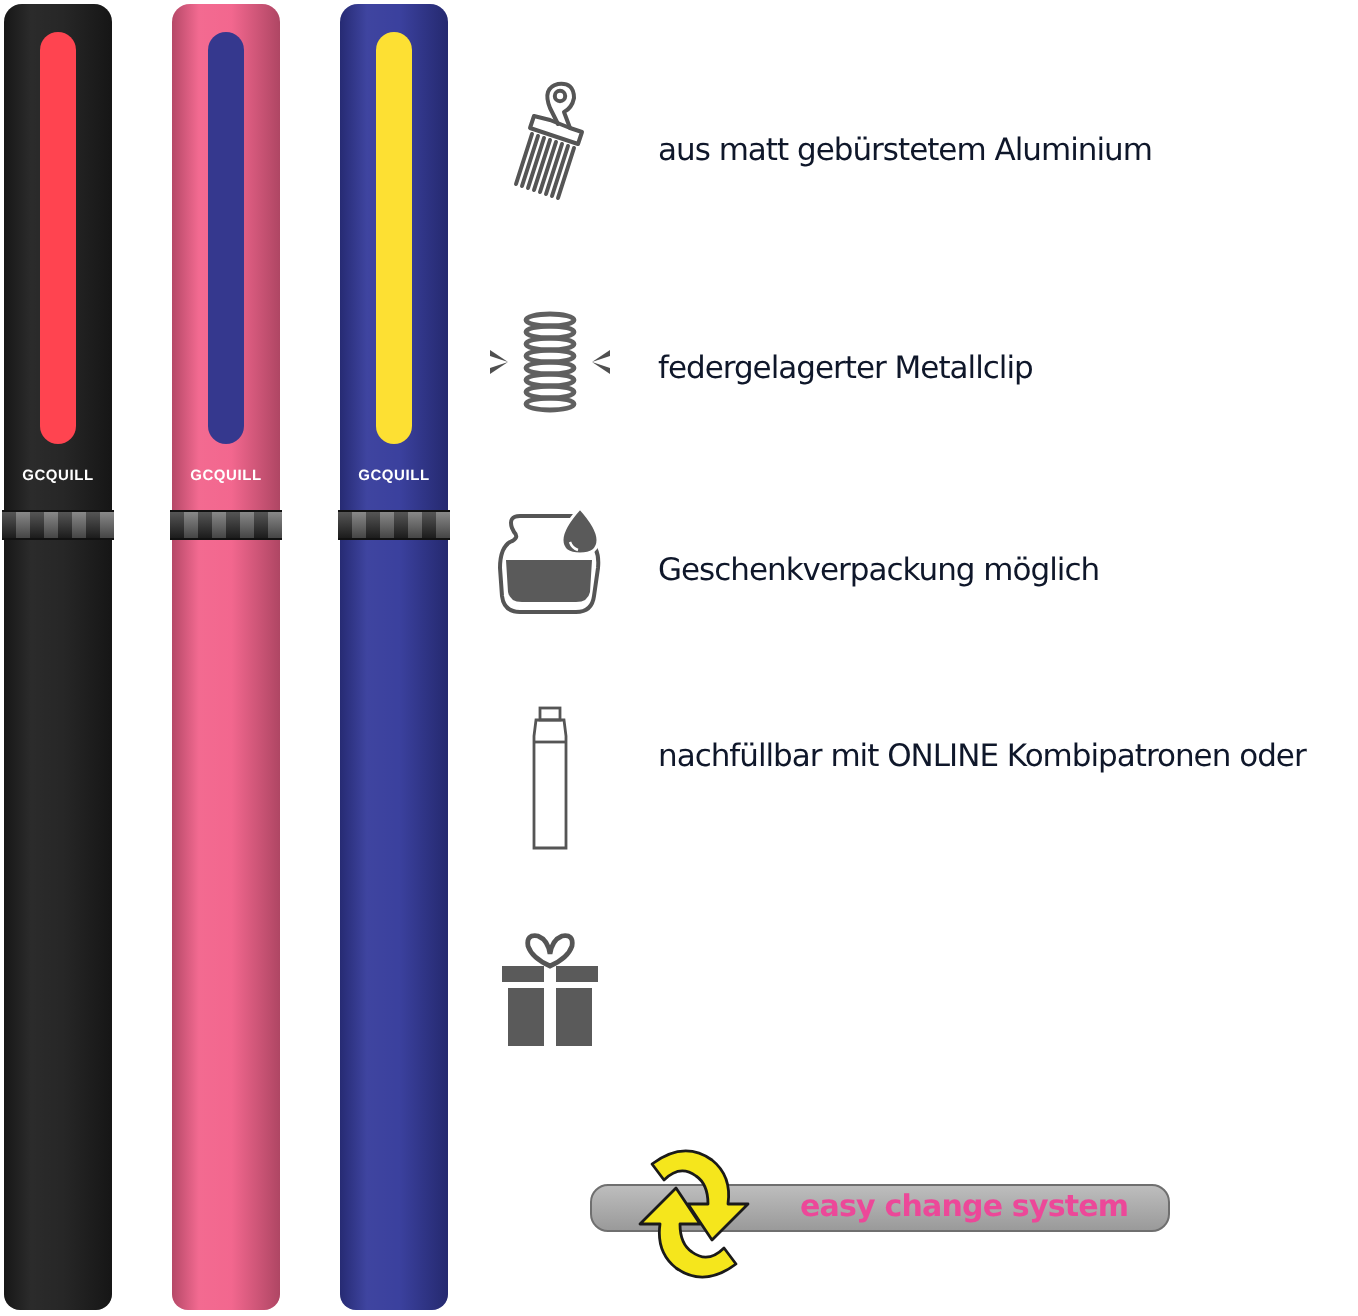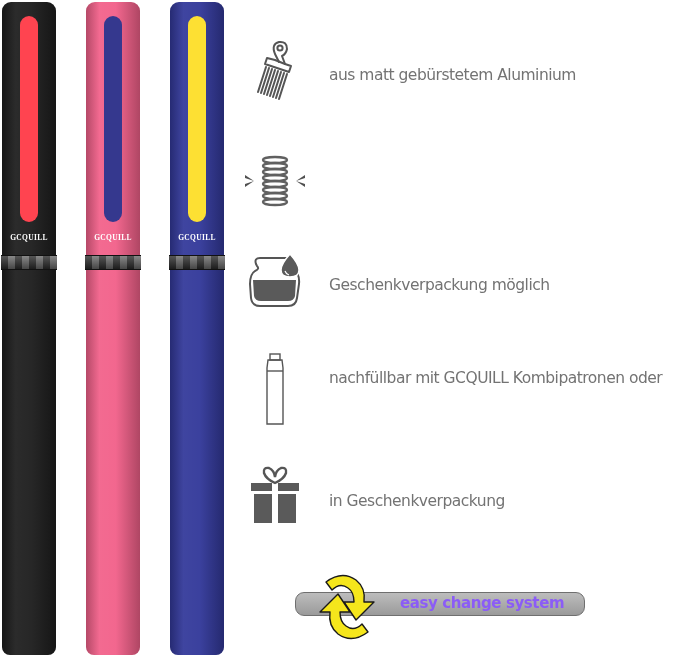--- a/index.html
+++ b/index.html
@@ -13,55 +13,55 @@
     }
     .pen .shade {
       position: absolute; inset: 0; border-radius: inherit;
       background: linear-gradient(90deg, rgba(0,0,0,0.25) 0%, rgba(255,255,255,0.06) 25%, rgba(255,255,255,0.04) 55%, rgba(0,0,0,0.28) 100%);
     }
     .pen .stripe {
       position: absolute; left: 18px; width: 18px; top: 14px; height: 206px; border-radius: 9px;
     }
     .pen .logo {
       position: absolute; left: 0; right: 0; top: 231px; text-align: center;
-      font-family: Liberation Serif, serif; font-weight: bold; font-size: 7.5px;
+      font-family: Liberation Sans, sans-serif; font-weight: bold; font-size: 7.5px;
       letter-spacing: 0.3px; color: #ffffff;
     }
     .pen .ring {
       position: absolute; left: -1px; right: -1px; top: 253px; height: 13px;
       background: repeating-linear-gradient(90deg, #2b2b2b 0px, #2b2b2b 7px, #6b6b6b 7px, #6b6b6b 14px);
       border-top: 1px solid #111; border-bottom: 1px solid #111;
     }
     .pen .ring::after {
       content: ""; position: absolute; inset: 0;
       background: linear-gradient(180deg, rgba(255,255,255,0.2), rgba(0,0,0,0.35));
     }
     .feature {
       position: absolute; left: 240px; width: 439px; height: 60px;
     }
     .feature .icon {
       position: absolute; left: 0; top: 0; width: 70px; height: 60px;
       display: flex; align-items: center; justify-content: center;
     }
     .feature .label {
       position: absolute; left: 89px; top: 0; font-family: "DejaVu Sans", sans-serif;
-      font-size: 15.5px; color: #737373; line-height: 24px; font-weight: normal;
+      font-size: 15.5px; color: #0f172a; line-height: 24px; font-weight: normal;
       letter-spacing: -0.5px; white-space: nowrap;
     }
     .ecs {
       position: absolute; left: 290px; top: 585px; width: 300px; height: 50px;
     }
     .ecs .bar {
       position: absolute; left: 5px; top: 7px; width: 288px; height: 22px;
       border-radius: 9px; background: linear-gradient(180deg, #bdbdbd, #9a9a9a);
       border: 1px solid #6f6f6f;
     }
     .ecs .text {
       position: absolute; left: 110px; top: 9px; font-family: "DejaVu Sans", sans-serif;
-      font-weight: bold; font-size: 15px; color: #8b5cf6; letter-spacing: -0.4px; white-space: nowrap;
+      font-weight: bold; font-size: 15px; color: #ec4899; letter-spacing: -0.4px; white-space: nowrap;
     }
     .ecs svg { position: absolute; left: 8px; top: -17px; }
   </style>
 </head>
 <body>
 
 <div class="pen" style="left:2px;background:#1e1e1e;">
   <div class="shade"></div>
   <div class="stripe" style="background:#ff4450;"></div>
   <div class="logo">GCQUILL</div>
@@ -108,20 +108,21 @@
         <ellipse cx="35" cy="50" rx="12" ry="3"></ellipse>
       </g>
       <g fill="#505050">
         <path d="M5 23 L14 29 L5 26 Z"></path>
           <path d="M5 35 L14 29 L5 32 Z"></path>
         <path d="M65 23 L56 29 L65 26 Z"></path>
           <path d="M65 35 L56 29 L65 32 Z"></path>
       </g>
     </svg>
   </div>
+  <div class="label" style="top:20px;">federgelagerter Metallclip</div>
 </div>
 
 <div class="feature" style="top:253px;">
   <div class="icon">
     <svg width="62" height="58" viewBox="0 0 62 58">
       <path d="M12 10 Q10 4 16 4 L46 4 L46 14 L50 16 Q56 20 55 30 L53 44 Q52 52 44 52 L16 52 Q8 52 7 44 L6 30 Q6 20 11 17 Q16 15 13 12 Z" fill="none" stroke="#555" stroke-width="2"></path>
       <path d="M9 26 L52 26 L51 42 Q50 47 44 47 L17 47 Q11 47 10 42 Z" fill="#5a5a5a"></path>
       <path d="M46 0 Q55 10 55 16 Q55 23 46 23 Q37 23 37 16 Q37 10 46 0 Z" fill="#5a5a5a" stroke="#fff" stroke-width="1.5"></path>
       <path d="M41 17 Q42 20 45 21" fill="none" stroke="#fff" stroke-width="1.2"></path>
     </svg>
@@ -133,37 +134,36 @@
   <div class="icon" style="height:80px;">
     <svg width="24" height="76" viewBox="0 0 24 76">
       <g fill="none" stroke="#555" stroke-width="1.4">
         <rect x="7" y="2" width="10" height="6"></rect>
         <path d="M5 8 L19 8 L20 16 L20 72 L4 72 L4 16 Z"></path>
         <line x1="4" y1="19" x2="20" y2="19"></line>
       </g>
     </svg>
   </div>
   <div class="label" style="top:16px;">
-    <div>nachfüllbar mit GCQUILL Kombipatronen oder</div>
+    <div>nachfüllbar mit ONLINE Kombipatronen oder</div>
   </div>
 </div>
 
 <div class="feature" style="top:465px;">
   <div class="icon">
     <svg width="62" height="60" viewBox="0 0 62 60">
       <g fill="none" stroke="#555" stroke-width="2.4">
         <path d="M31 18 Q22 14 20 8 Q19 2 25 3 Q30 5 31 12 Q32 5 37 3 Q43 2 42 8 Q40 14 31 18 Z"></path>
       </g>
       <rect x="7" y="18" width="21" height="8" fill="#5a5a5a"></rect>
       <rect x="34" y="18" width="21" height="8" fill="#5a5a5a"></rect>
       <rect x="10" y="29" width="18" height="29" fill="#5a5a5a"></rect>
       <rect x="34" y="29" width="18" height="29" fill="#5a5a5a"></rect>
     </svg>
   </div>
-  <div class="label" style="top:24px;">in Geschenkverpackung</div>
 </div>
 
 <div class="ecs">
   <div class="bar"></div>
   <svg width="100" height="80" viewBox="0 0 100 80">
     <g fill="#f5e61c" stroke="#1a1a1a" stroke-width="1.4" stroke-linejoin="round">
       <path d="M28 14 Q44 2 58 12 Q68 20 66 34 L76 34 L58 52 L46 34 L56 34 Q56 24 50 20 Q42 14 34 22 Z"></path>
       <path d="M70 64 Q54 76 40 66 Q30 58 32 44 L22 44 L40 26 L52 44 L42 44 Q42 54 48 58 Q56 64 64 56 Z"></path>
     </g>
   </svg>

